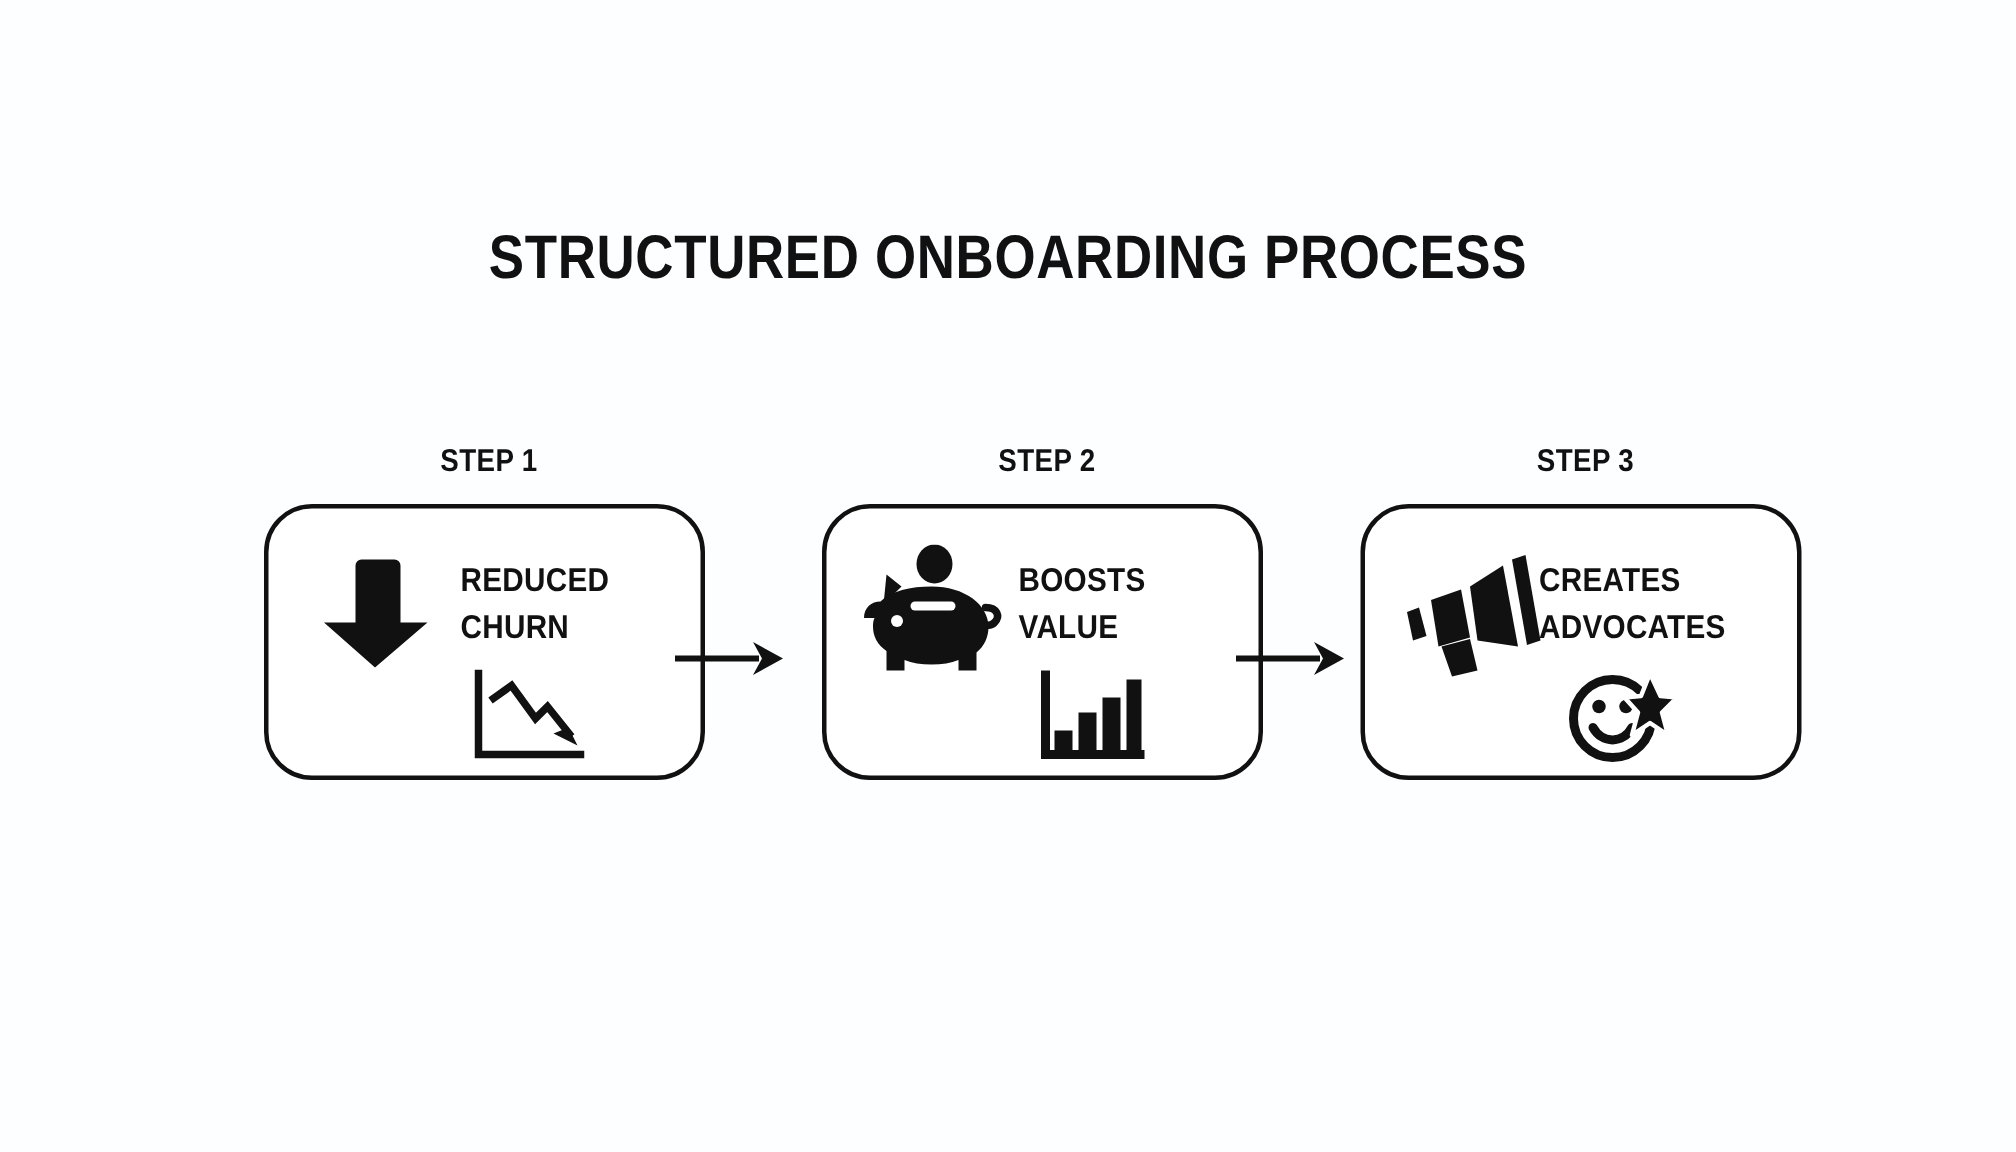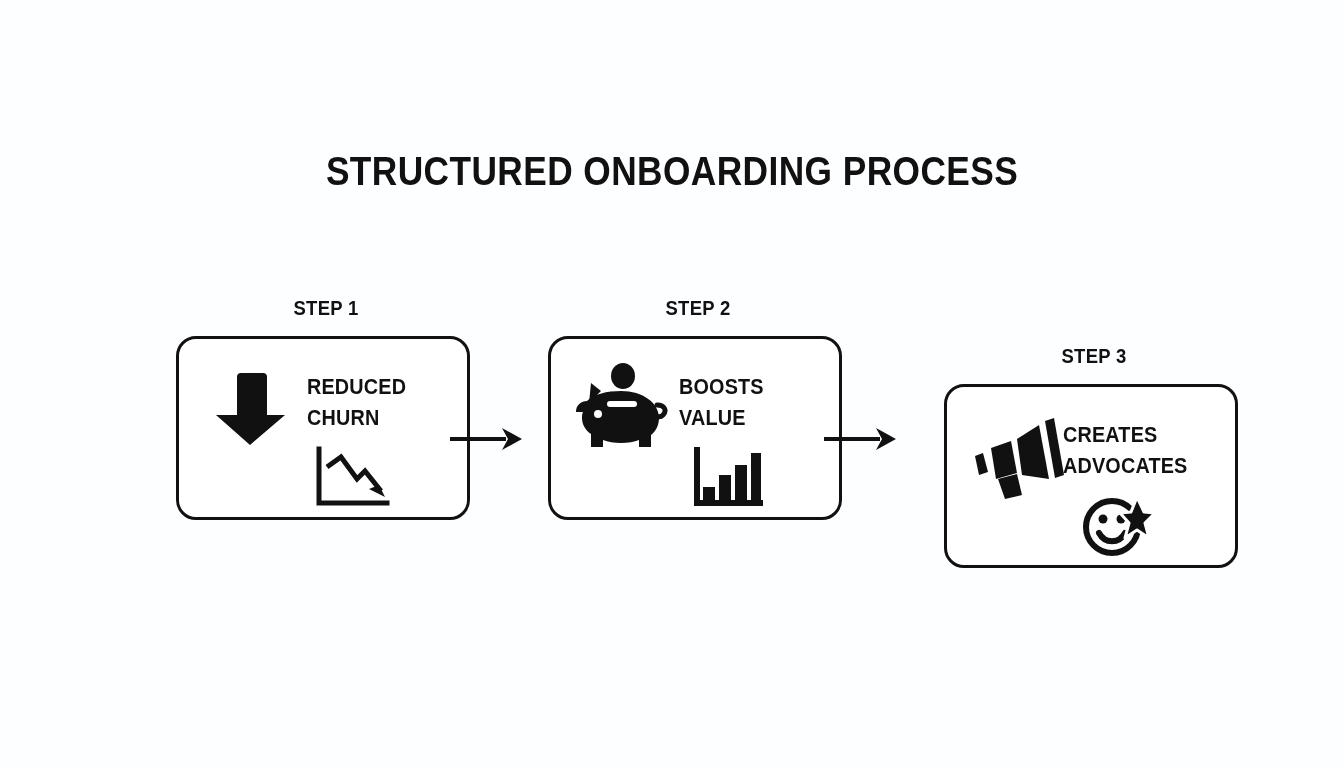--- a/index.html
+++ b/index.html
@@ -46,21 +46,21 @@
   }
 
   .step {
     position: absolute;
     top: 0;
     width: 300px;
     height: 236px;
   }
   .step-1 { left: 12px; margin-left: 12px; }
   .step-2 { left: 396px; }
-  .step-3 { left: 792px; margin-top: 48px; }
+  .step-3 { left: 755px; }
 
   .step-label {
     position: absolute;
     top: 0;
     left: 0;
     width: 300px;
     text-align: center;
     font-size: 21px;
     line-height: 24px;
     font-weight: 700;
@@ -70,21 +70,21 @@
     transform-origin: center top;
   }
 
   .card {
     position: absolute;
     top: 40px;
     left: 0;
     width: 294px;
     height: 184px;
     border: 3px solid #111111;
-    border-radius: 20px;
+    border-radius: 32px;
     background: #ffffff;
     box-sizing: border-box;
     text-decoration: underline;
   }
 
   .card-inner {
     position: absolute;
     inset: 0;
   }
 

